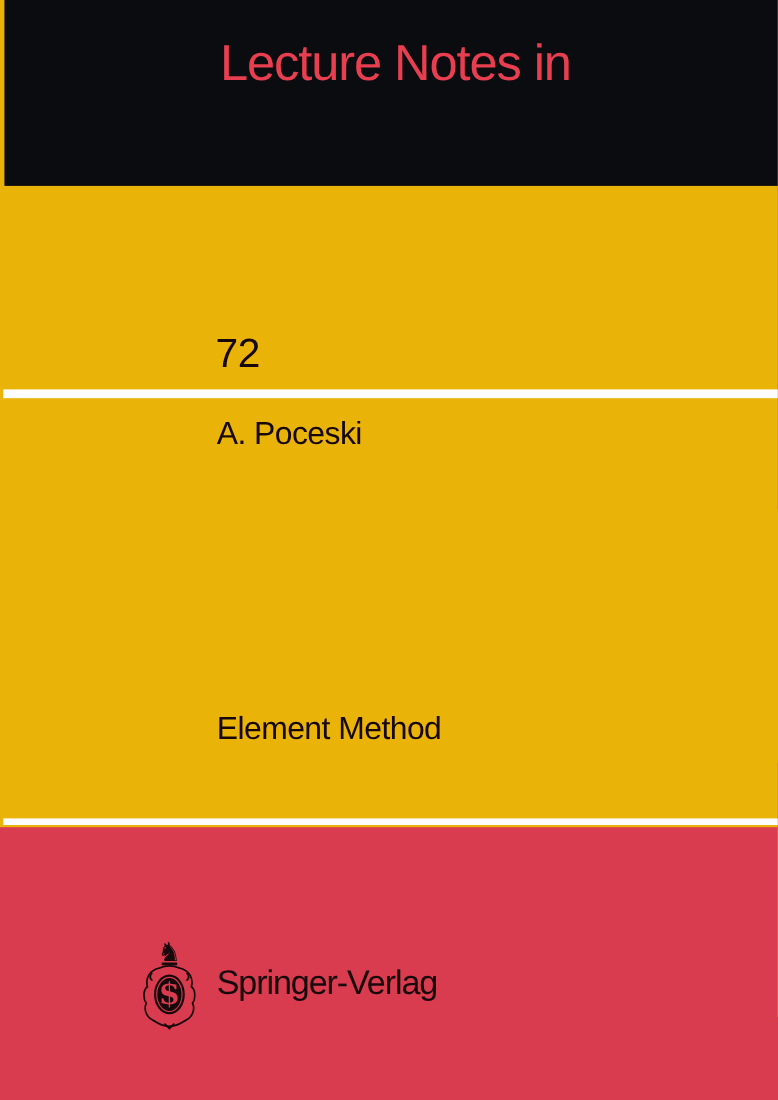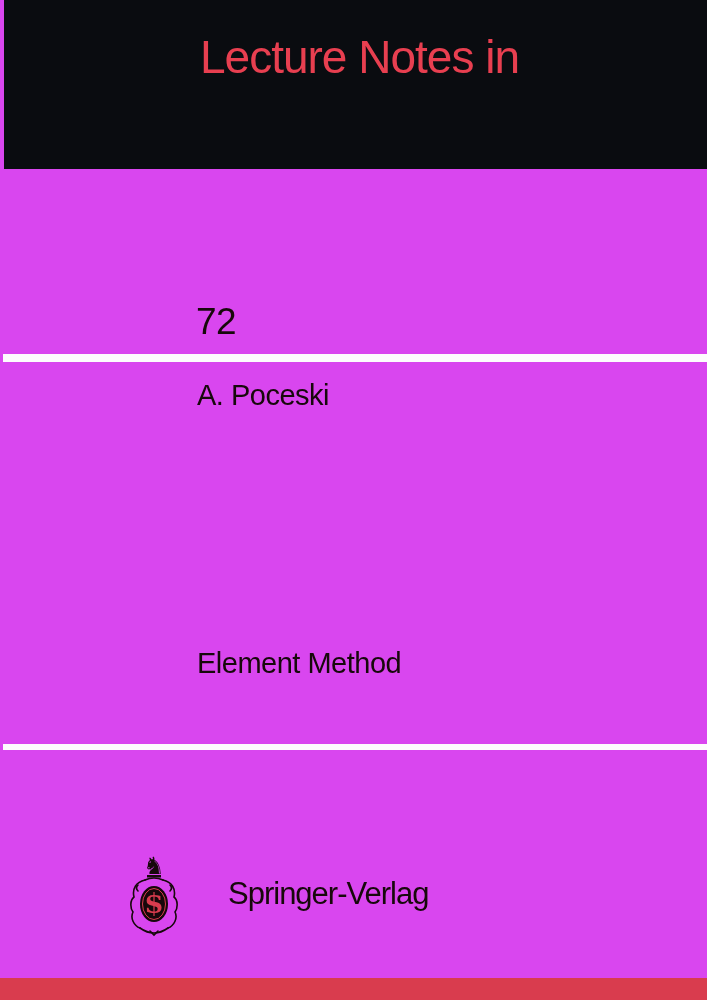--- a/index.html
+++ b/index.html
@@ -4,22 +4,22 @@
 <style>
   html, body { margin: 0; padding: 0; }
   body {
     width: 707px; height: 1000px;
     background: #d93c4e;
     font-family: "Liberation Sans", sans-serif;
     overflow: hidden;
   }
   .cover {
     position: relative;
-    width: 707px; height: 978px;
-    background: #d946ef;
+    width: 707px; height: 752px;
+    background: #eab308;
   }
   .series-band {
     position: absolute;
     left: 4px; top: 0;
     width: 703px; height: 169px;
     background: #0a0c10;
   }
   .series-title {
     position: absolute;
     left: 196px; top: 33px;
@@ -77,21 +77,20 @@
     left: 130px; top: 851px;
     width: 48px; height: 88px;
   }
   .publisher-name {
     position: absolute;
     left: 197px; top: 876px;
     color: #17080b;
     font-size: 31px;
     letter-spacing: -1px;
     white-space: nowrap;
-    margin-left: 31px;
   }
 </style>
 </head>
 <body>
 
 <div class="cover">
 
   <div class="series-band">
     <div class="series-title">
       <div>Lecture Notes in</div>

